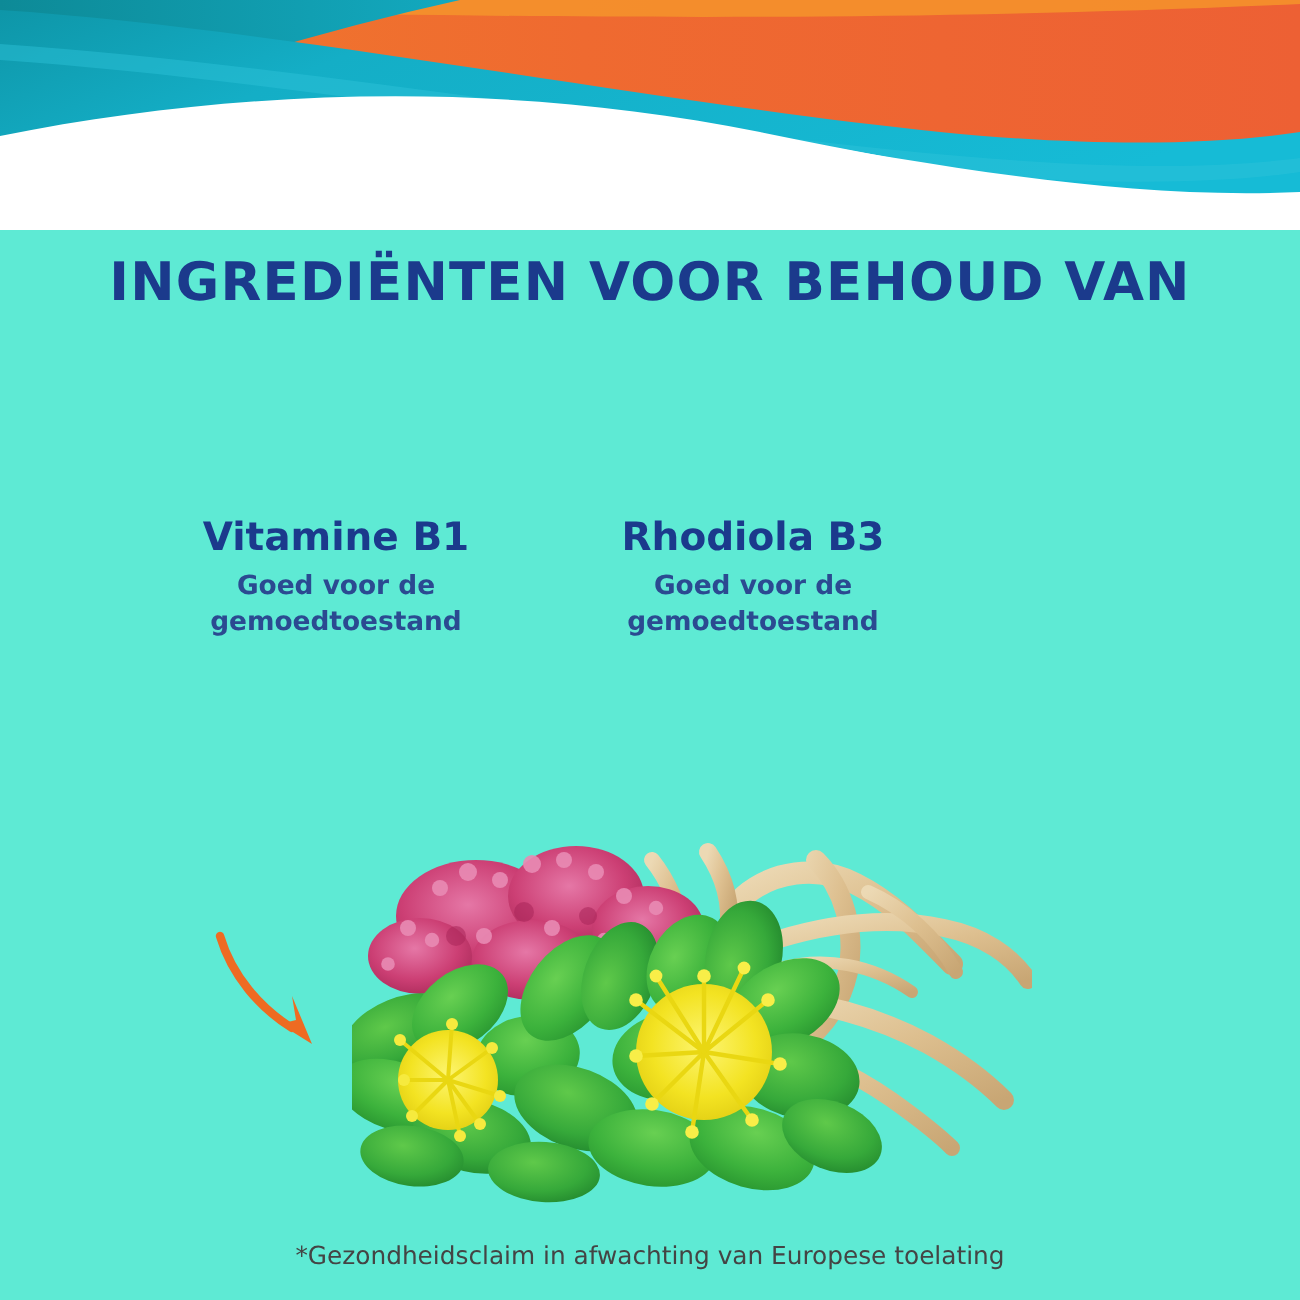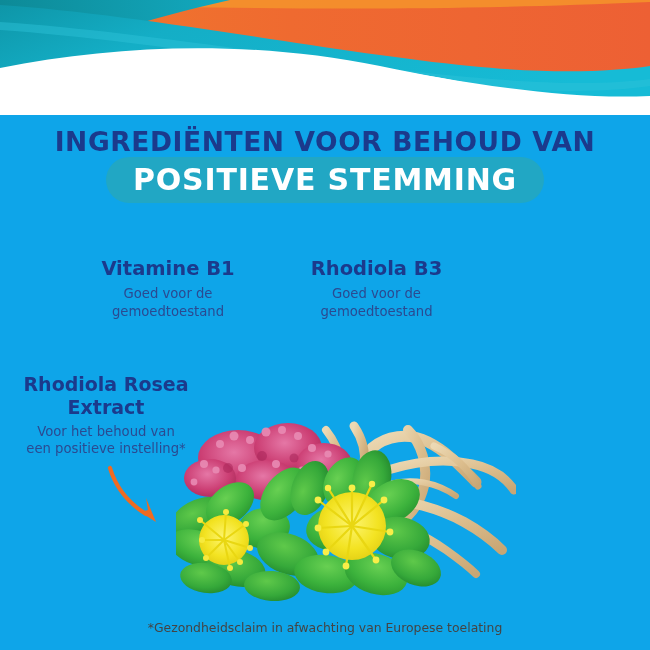--- a/index.html
+++ b/index.html
@@ -12,21 +12,21 @@
     height: 650px;
     overflow: hidden;
     font-family: "DejaVu Sans", "Liberation Sans", sans-serif;
     position: relative;
   }
 
   #page {
     position: relative;
     width: 650px;
     height: 650px;
-    background: #0ea5e9;
+    background: #5eead4;
     overflow: hidden;
   }
 
   
   .banner {
     position: absolute;
     top: 0;
     left: 0;
     width: 650px;
     height: 115px;
@@ -94,21 +94,21 @@
     color: #1b3a8c;
     font-size: 19.5px;
     font-weight: 700;
     line-height: 1.15;
     margin-bottom: 5px;
     white-space: nowrap;
   }
   .vit-desc {
     color: #2b4a91;
     font-size: 13.2px;
-    font-weight: 400;
+    font-weight: 700;
     line-height: 1.35;
   }
 
   
   .rhodiola {
     position: absolute;
     top: 373px;
     left: 6px;
     width: 200px;
     text-align: center;
@@ -193,23 +193,20 @@
       <path d="M0,22 C150,32 340,66 480,78 C560,85 612,84 650,79 L650,86 C610,92 548,93 470,86 C330,73 145,40 0,30 Z" fill="#2fc4da" opacity="0.45"></path>
 
       <path d="M0,74 C90,52 230,42 360,64 C470,83 560,100 650,96 L650,115 L0,115 Z" fill="#ffffff"></path>
 
       <path d="M0,68 C120,44 250,40 380,66 C480,86 570,104 650,100 L650,115 L0,115 Z" fill="#ffffff"></path>
     </svg>
   </div>
 
   <div class="title-line1">INGREDIËNTEN VOOR BEHOUD VAN</div>
 
-  <div class="pill">
-    <span class="pill-text">POSITIEVE STEMMING</span>
-  </div>
 
   <div class="vitamins">
 
     <div class="vit-col c0">
       <div class="vit-name">Vitamine B1</div>
       <div class="vit-desc">
         <div>Goed voor de</div>
         <div>gemoedtoestand</div>
       </div>
     </div>
@@ -218,30 +215,20 @@
     <div class="vit-col c2">
       <div class="vit-name">Rhodiola B3</div>
       <div class="vit-desc">
         <div>Goed voor de</div>
         <div>gemoedtoestand</div>
       </div>
     </div>
 
   </div>
 
-  <div class="rhodiola">
-    <div class="rhod-name">
-      <div>Rhodiola Rosea</div>
-      <div>Extract</div>
-    </div>
-    <div class="rhod-desc">
-      <div>Voor het behoud van</div>
-      <div>een positieve instelling*</div>
-    </div>
-  </div>
 
   <div class="arrow">
     <svg width="80" height="78" viewBox="0 0 80 78" xmlns="http://www.w3.org/2000/svg">
       <path d="M14,10 C20,30 34,46 50,56" stroke="#ee6b22" stroke-width="4.2" fill="none" stroke-linecap="round"></path>
       <path d="M60,64 L44,54 L52,52 L50,40 Z" fill="#ee6b22"></path>
     </svg>
   </div>
 
   <div class="plant">
     <svg width="340" height="198" viewBox="0 0 340 198" xmlns="http://www.w3.org/2000/svg">

